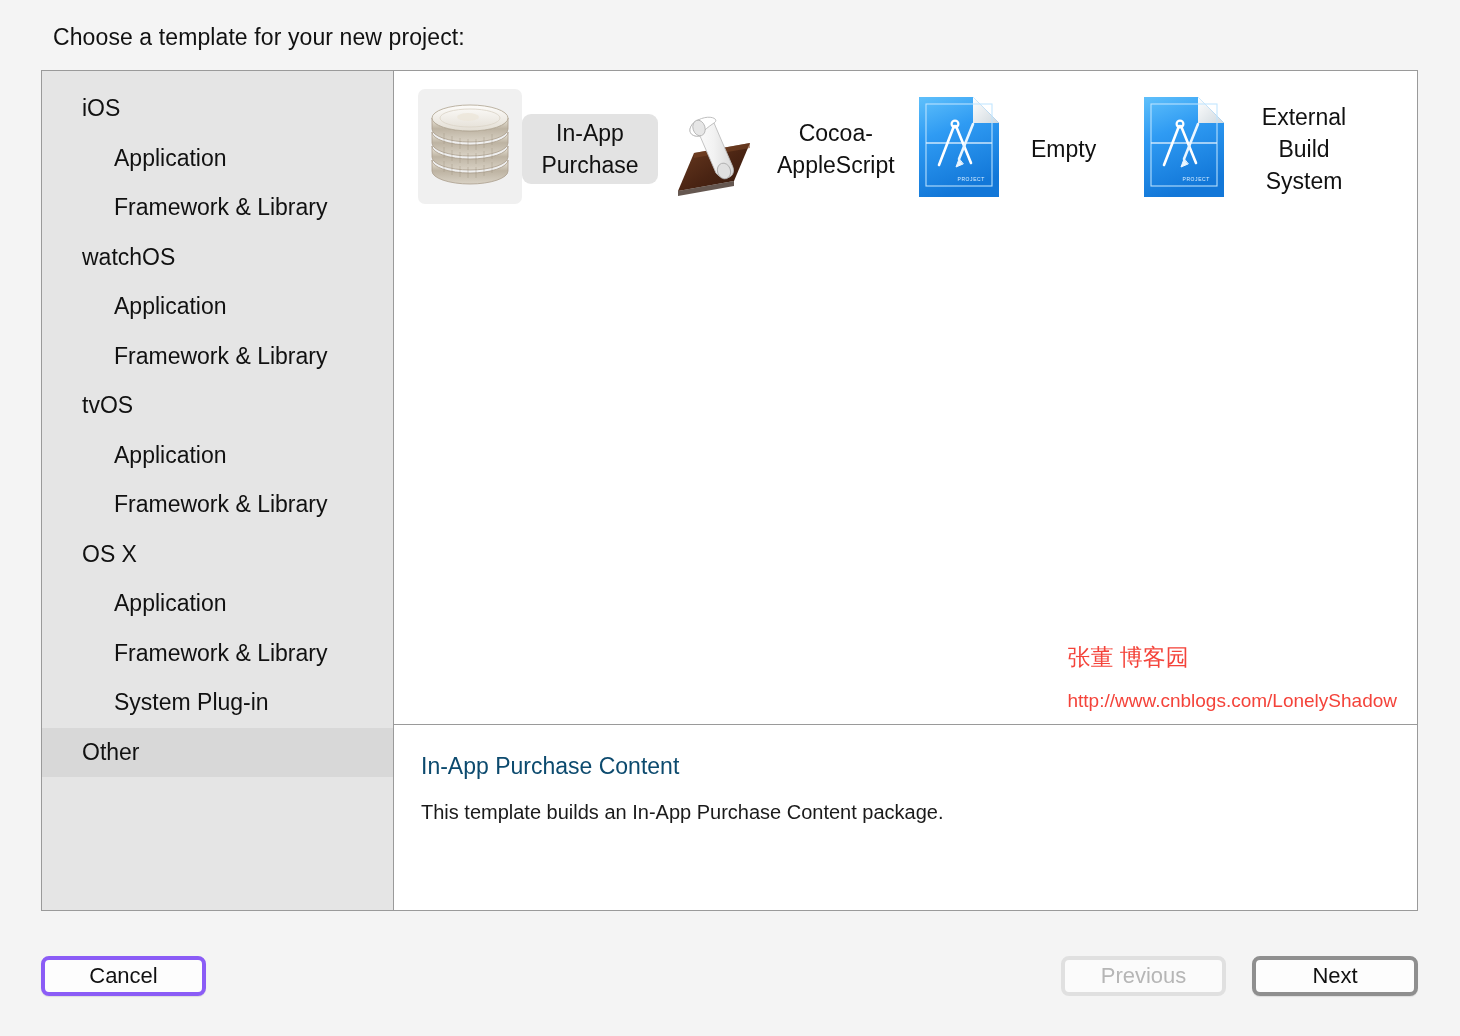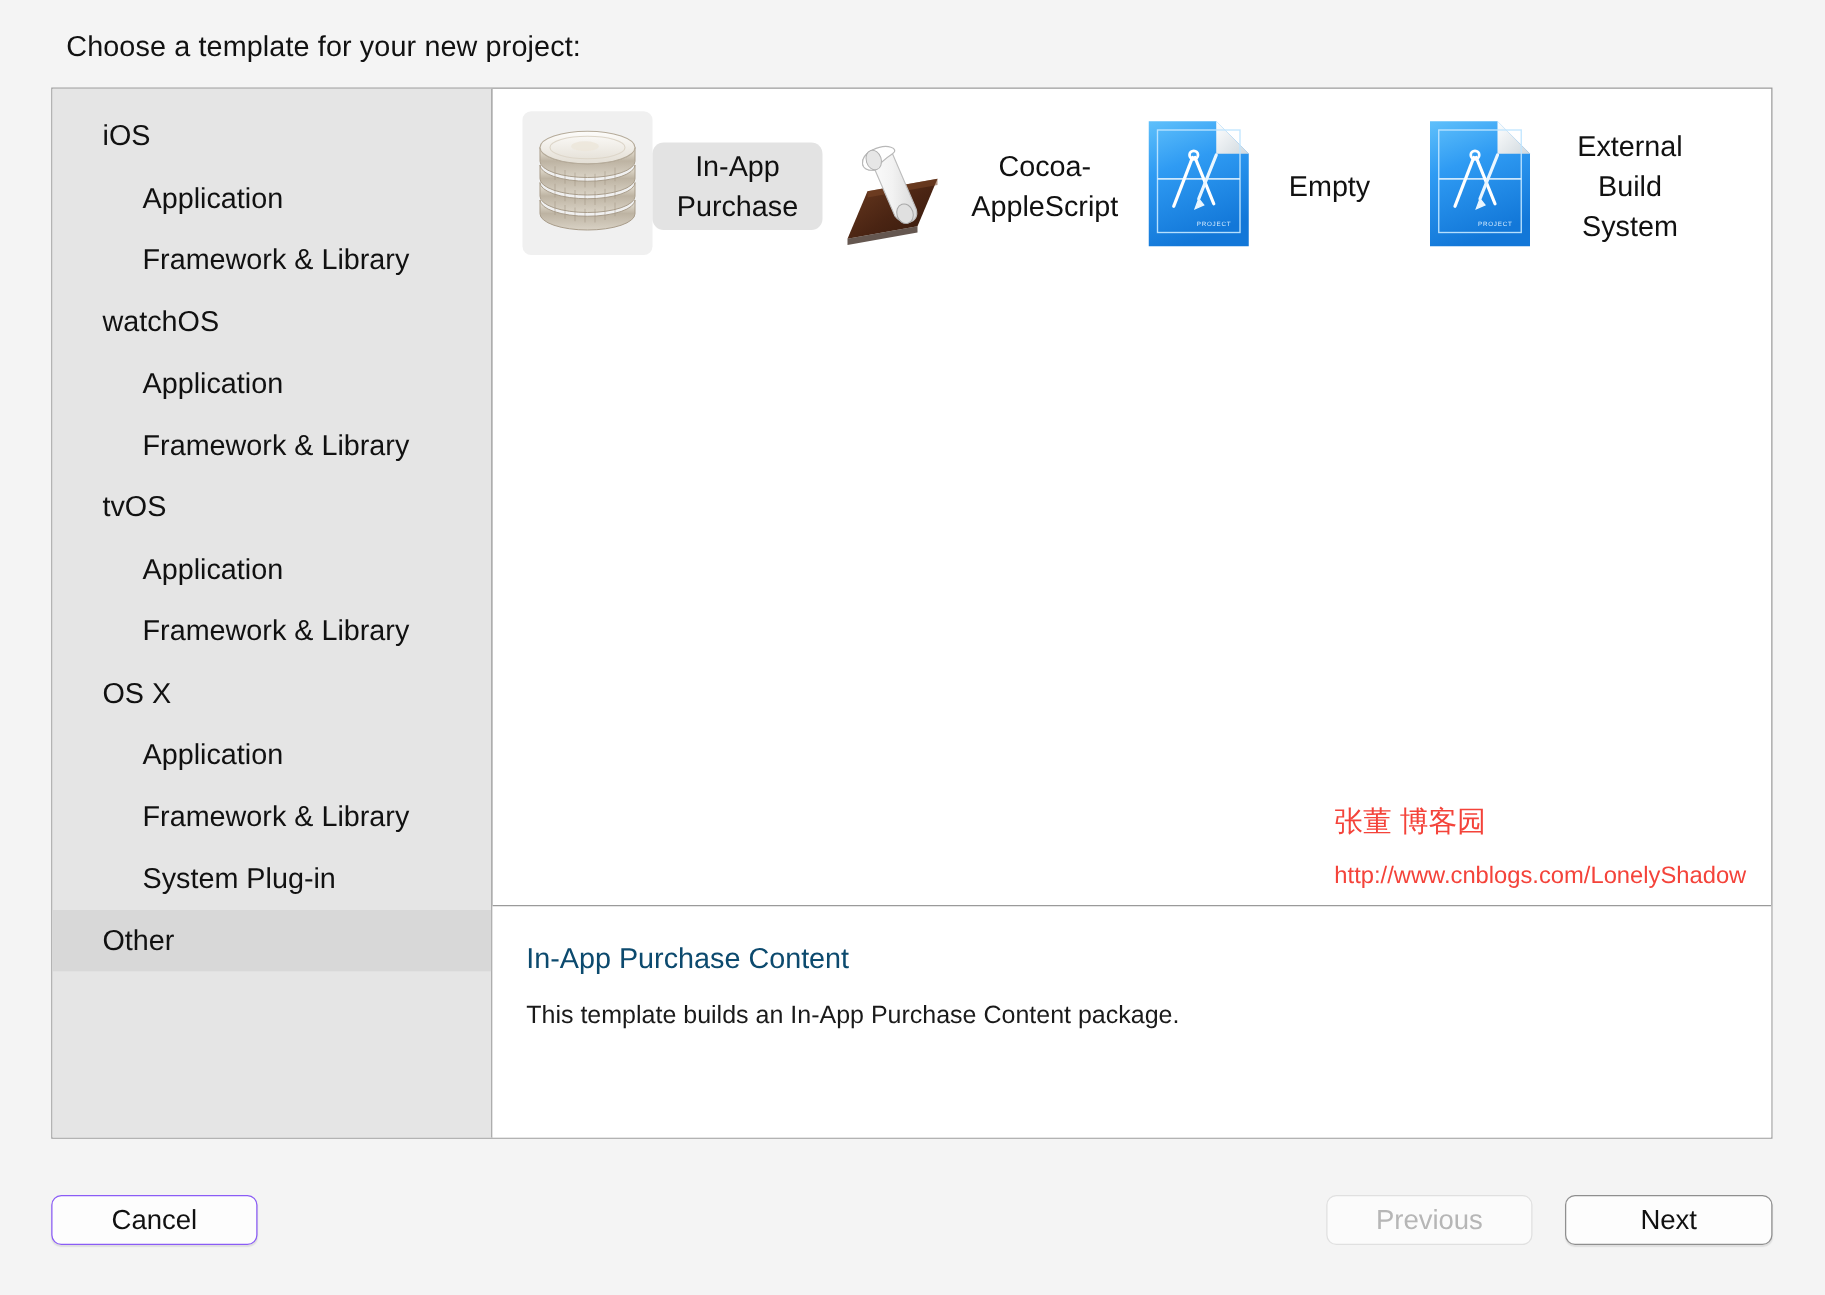--- a/index.html
+++ b/index.html
@@ -168,21 +168,21 @@
     left: 0;
     top: 946px;
     width: 1460px;
     height: 62px;
   }
   .btn {
     position: absolute;
     height: 40px;
     border-radius: 8px;
     background: #fdfdfd;
-    border: 1px solid #8b5cf6;
+    border: 4px solid #8b5cf6;
     box-shadow: 0 1px 1px rgba(0,0,0,0.09);
     font-family: "Liberation Sans", sans-serif;
     font-size: 22px;
     color: #111;
     display: flex;
     align-items: center;
     justify-content: center;
     box-sizing: border-box;
     padding: 0;
   }

